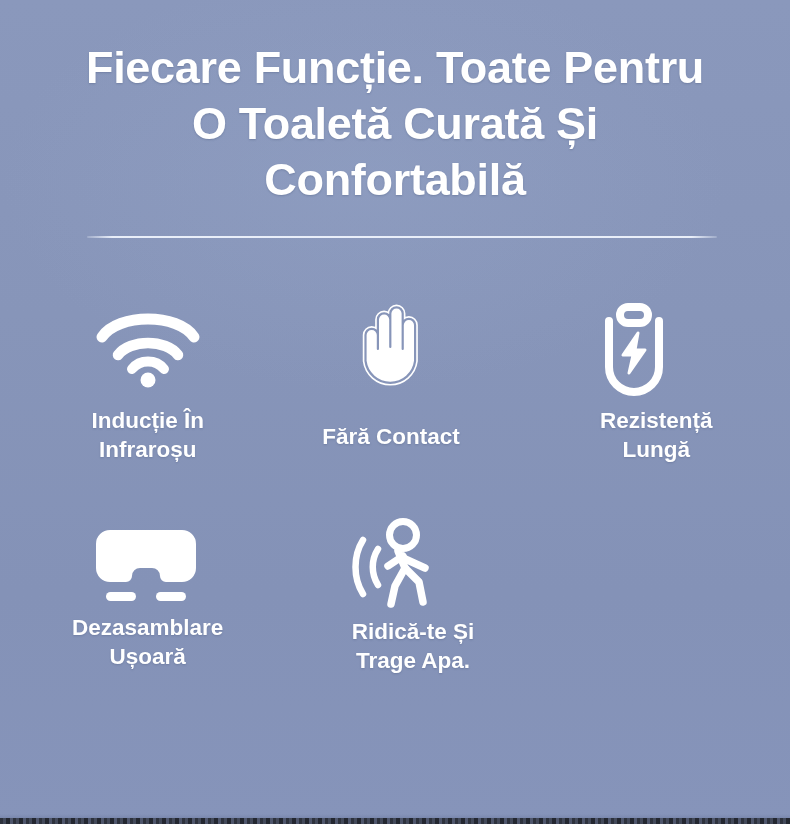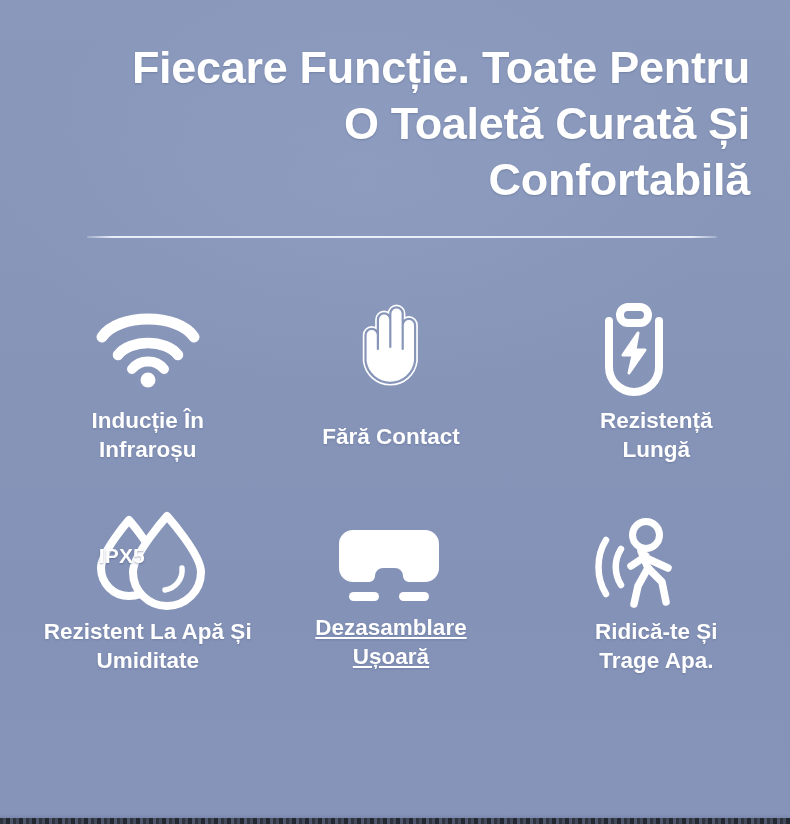--- a/index.html
+++ b/index.html
@@ -25,21 +25,21 @@
     box-sizing: border-box;
     overflow: hidden;
   }
 
   
   .hero-title {
     position: absolute;
     left: 40px;
     top: 40px;
     width: 710px;
-    text-align: right;
+    text-align: center;
     color: #ffffff;
     font-size: 45px;
     line-height: 56px;
     font-weight: 700;
     letter-spacing: -0.3px;
     text-shadow: 0 1px 2px rgba(60,75,110,0.30);
     white-space: pre-line;
   }
 
   .divider {
@@ -94,21 +94,21 @@
   
   .f-0 .icon-wrap { transform: translateY(-6px); }
   .f-0 .feature-label { margin-top: -4px; }
   .f-1 .icon-wrap { transform: translateY(-4px); }
   .f-1 .feature-label { margin-top: 12px; }
   .f-2 .icon-wrap { transform: translateY(-6px); }
   .f-2 .feature-label { margin-top: -4px; margin-left: 44px; }
   .f-3 .icon-wrap { transform: translateY(-2px); }
   .f-3 .feature-label { margin-top: 2px; }
   .f-4 .icon-wrap { transform: translateY(6px) translateX(-2px); }
-  .f-4 .feature-label { margin-top: -2px; text-decoration: underline; }
+  .f-4 .feature-label { margin-top: -2px; }
   .f-5 .icon-wrap { transform: translateY(2px) translateX(2px); }
   .f-5 .feature-label { margin-top: 2px; margin-left: 44px; }
 
   .ipx-badge {
     position: absolute;
     left: 10px;
     top: 41px;
     color: #ffffff;
     font-size: 21px;
     font-weight: 700;
@@ -214,32 +214,20 @@
         <svg width="72" height="92" viewBox="0 0 72 92" aria-hidden="true">
           <rect x="22" y="4" width="28" height="16" rx="8" ry="8" fill="none" stroke="#ffffff" stroke-width="8"></rect>
           <path d="M11 18 L11 64 a25 25 0 0 0 50 0 L61 18" fill="none" stroke="#ffffff" stroke-width="8" stroke-linecap="round" stroke-linejoin="round"></path>
           <path d="M40 30 L25 52 L35 52 L31 70 L47 47 L37 47 Z" fill="#ffffff" stroke="#ffffff" stroke-width="3" stroke-linejoin="round"></path>
         </svg>
       </div>
       <div class="feature-label">Rezistență
 Lungă</div>
     </div>
 
-    <div class="feature f-3">
-      <div class="icon-wrap">
-        <svg width="118" height="92" viewBox="0 0 118 92" aria-hidden="true">
-          <path d="M40 8 C 40 8, 12 40, 12 56 a28 28 0 0 0 56 0 C 68 40, 40 8, 40 8 Z" fill="none" stroke="#ffffff" stroke-width="8" stroke-linejoin="round"></path>
-          <path d="M78 4 C 78 4, 44 42, 44 60 a34 34 0 0 0 68 0 C 112 42, 78 4, 78 4 Z" fill="#8795b9" stroke="#ffffff" stroke-width="8" stroke-linejoin="round"></path>
-          <path d="M93 56 a20 20 0 0 1 -17 22" fill="none" stroke="#ffffff" stroke-width="5.5" stroke-linecap="round"></path>
-        </svg>
-        <span class="ipx-badge">IPX5</span>
-      </div>
-      <div class="feature-label">Rezistent La Apă Și
-Umiditate</div>
-    </div>
 
     <div class="feature f-4">
       <div class="icon-wrap">
         <svg width="104" height="84" viewBox="0 0 104 84" aria-hidden="true">
           <path d="
             M16 6
             L88 6
             a14 14 0 0 1 14 14
             L102 44
             a14 14 0 0 1 -14 14

